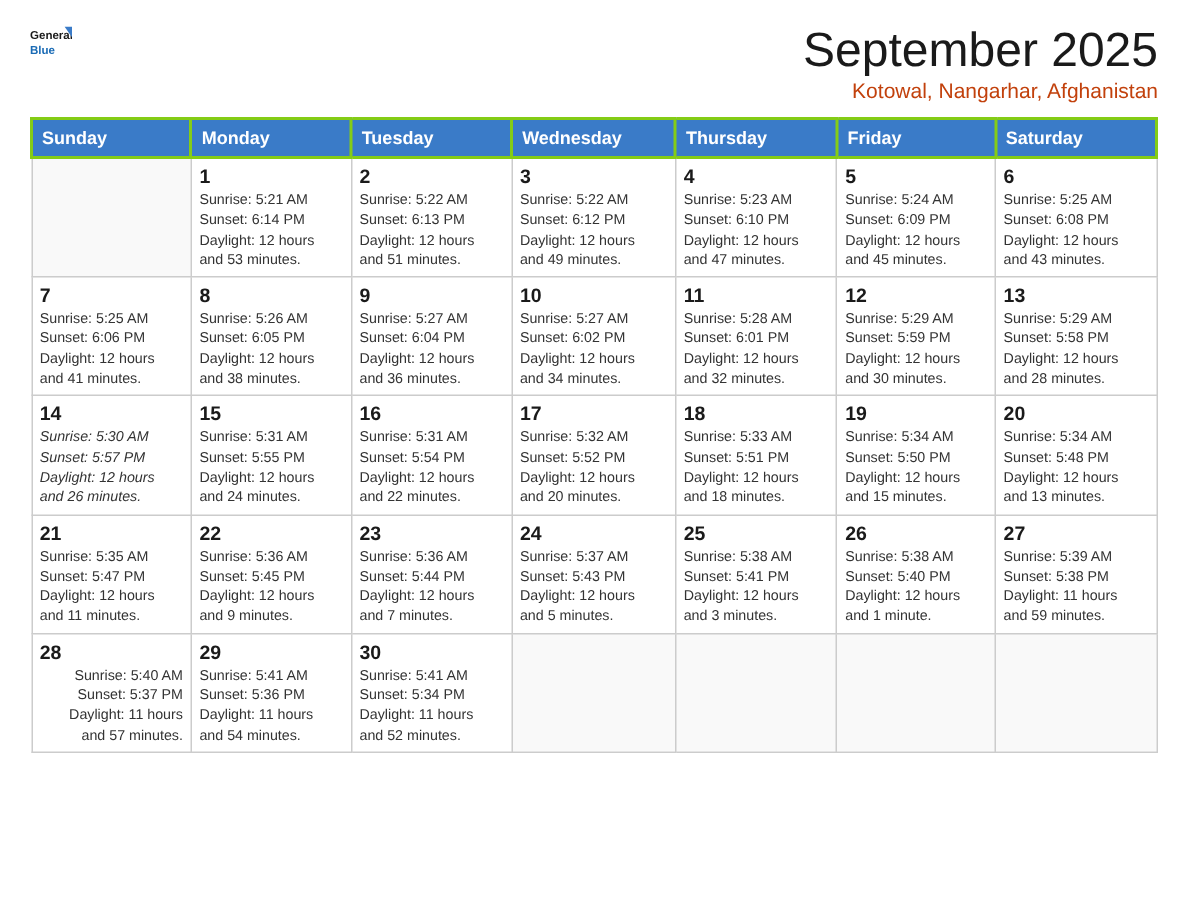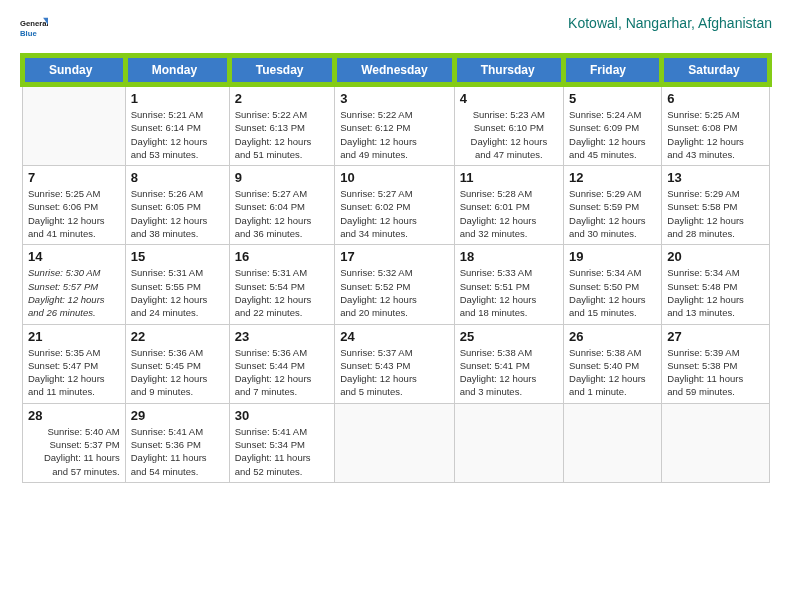--- a/index.html
+++ b/index.html
@@ -33,35 +33,35 @@
     .title-section {
       text-align: right;
     }
     .main-title {
       font-size: 32px;
       font-weight: normal;
       color: #1a1a1a;
     }
     .subtitle {
       font-size: 14px;
-      color: #0f766e;
+      color: #c2410c;
     }
     .calendar-table {
       width: 100%;
       border-collapse: collapse;
       font-size: 10px;
     }
     .calendar-table th {
       background-color: #3a7bc8;
       color: white;
-      padding: 5px 24px;
+      padding: 5px 6px;
       text-align: left;
       font-size: 12px;
       font-weight: bold;
-      border: 5px solid #84cc16;
+      border: 2px solid #84cc16;
       margin-top: 36px;
     }
     .calendar-table td {
       border: 1px solid #ccc;
       vertical-align: top;
       padding: 4px 5px;
       width: 113px;
       height: 78px;
     }
     .day-number {
@@ -85,20 +85,21 @@
 <div class="page">
   <div class="header">
     <div class="logo">
       <svg class="logo-icon" viewBox="0 0 40 40">
   <text x="0" y="16" font-size="11" font-weight="bold" fill="#1a1a1a" font-family="Arial">General</text>
   <text x="0" y="30" font-size="11" font-weight="bold" fill="#1a6bb5" font-family="Arial">Blue</text>
   <polygon points="33,4 40,4 40,14" fill="#3a7bc8"></polygon>
 </svg>
     </div>
     <div class="title-section">
+      <div class="main-title">September 2025</div>
       <div class="subtitle">Kotowal, Nangarhar, Afghanistan</div>
     </div>
   </div>
 
   <table class="calendar-table">
     <thead>
       <tr>
         <th>Sunday</th>
         <th>Monday</th>
         <th>Tuesday</th>
@@ -127,21 +128,21 @@
           </td>
           <td>
             <div class="day-number">3</div>
             <div class="day-info" style="white-space: pre-line;">Sunrise: 5:22 AM
 Sunset: 6:12 PM
 Daylight: 12 hours
 and 49 minutes.</div>
           </td>
           <td>
             <div class="day-number">4</div>
-            <div class="day-info" style="white-space: pre-line; text-align: center;">Sunrise: 5:23 AM
+            <div class="day-info" style="white-space: pre-line;">Sunrise: 5:23 AM
 Sunset: 6:10 PM
 Daylight: 12 hours
 and 47 minutes.</div>
           </td>
           <td>
             <div class="day-number">5</div>
             <div class="day-info" style="white-space: pre-line;">Sunrise: 5:24 AM
 Sunset: 6:09 PM
 Daylight: 12 hours
 and 45 minutes.</div>

